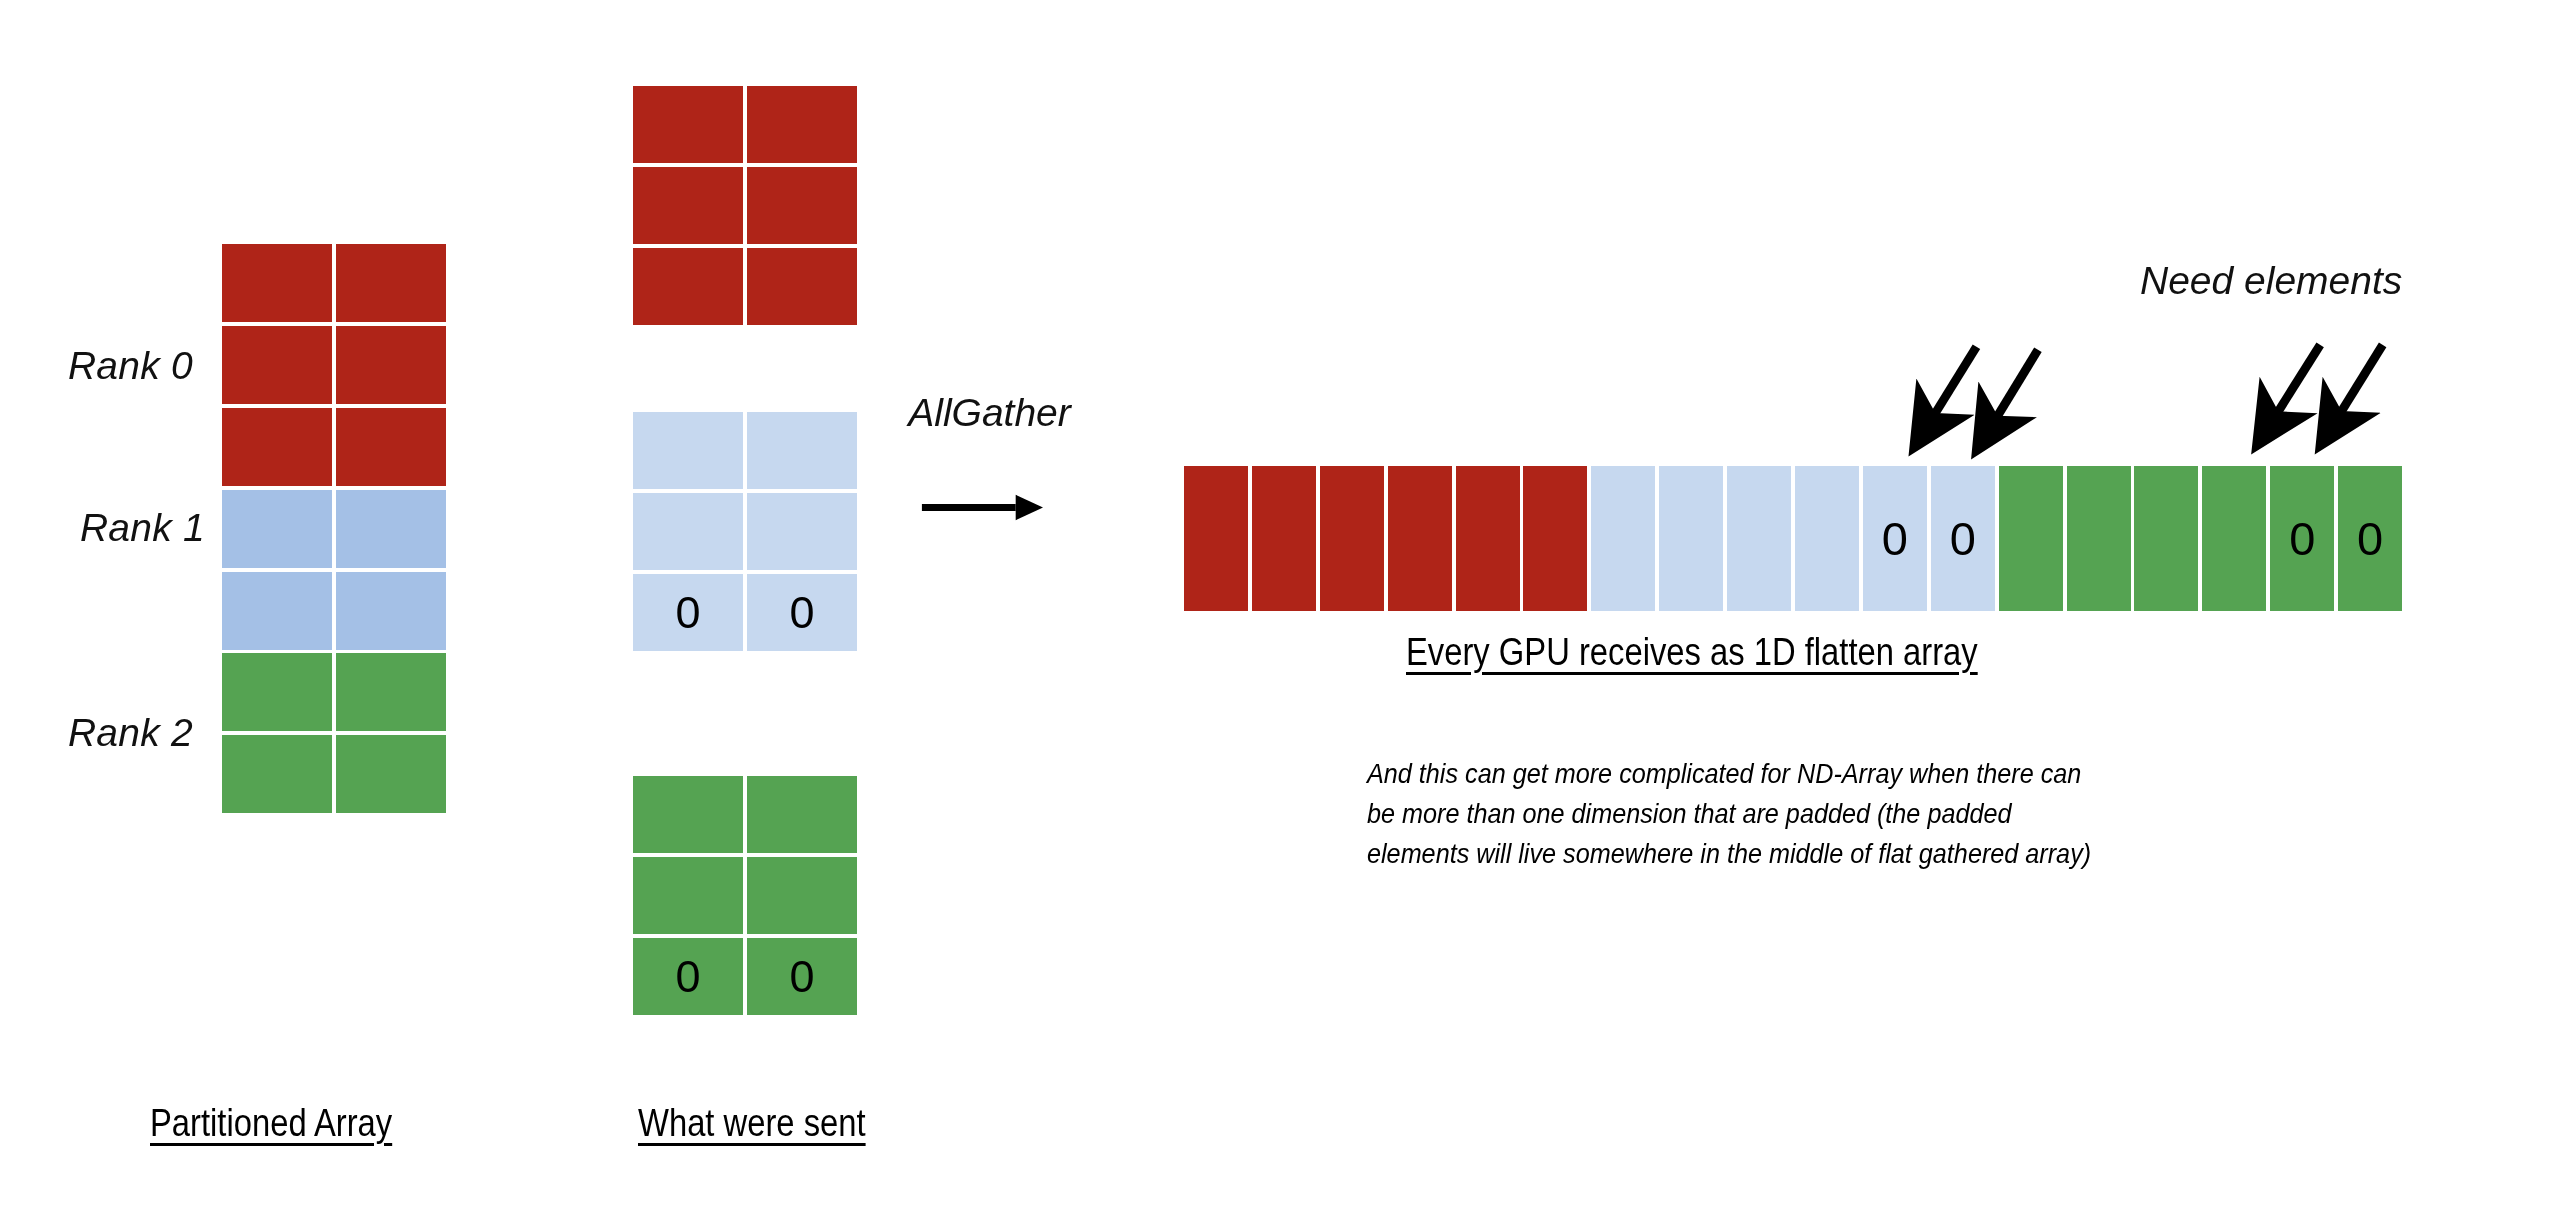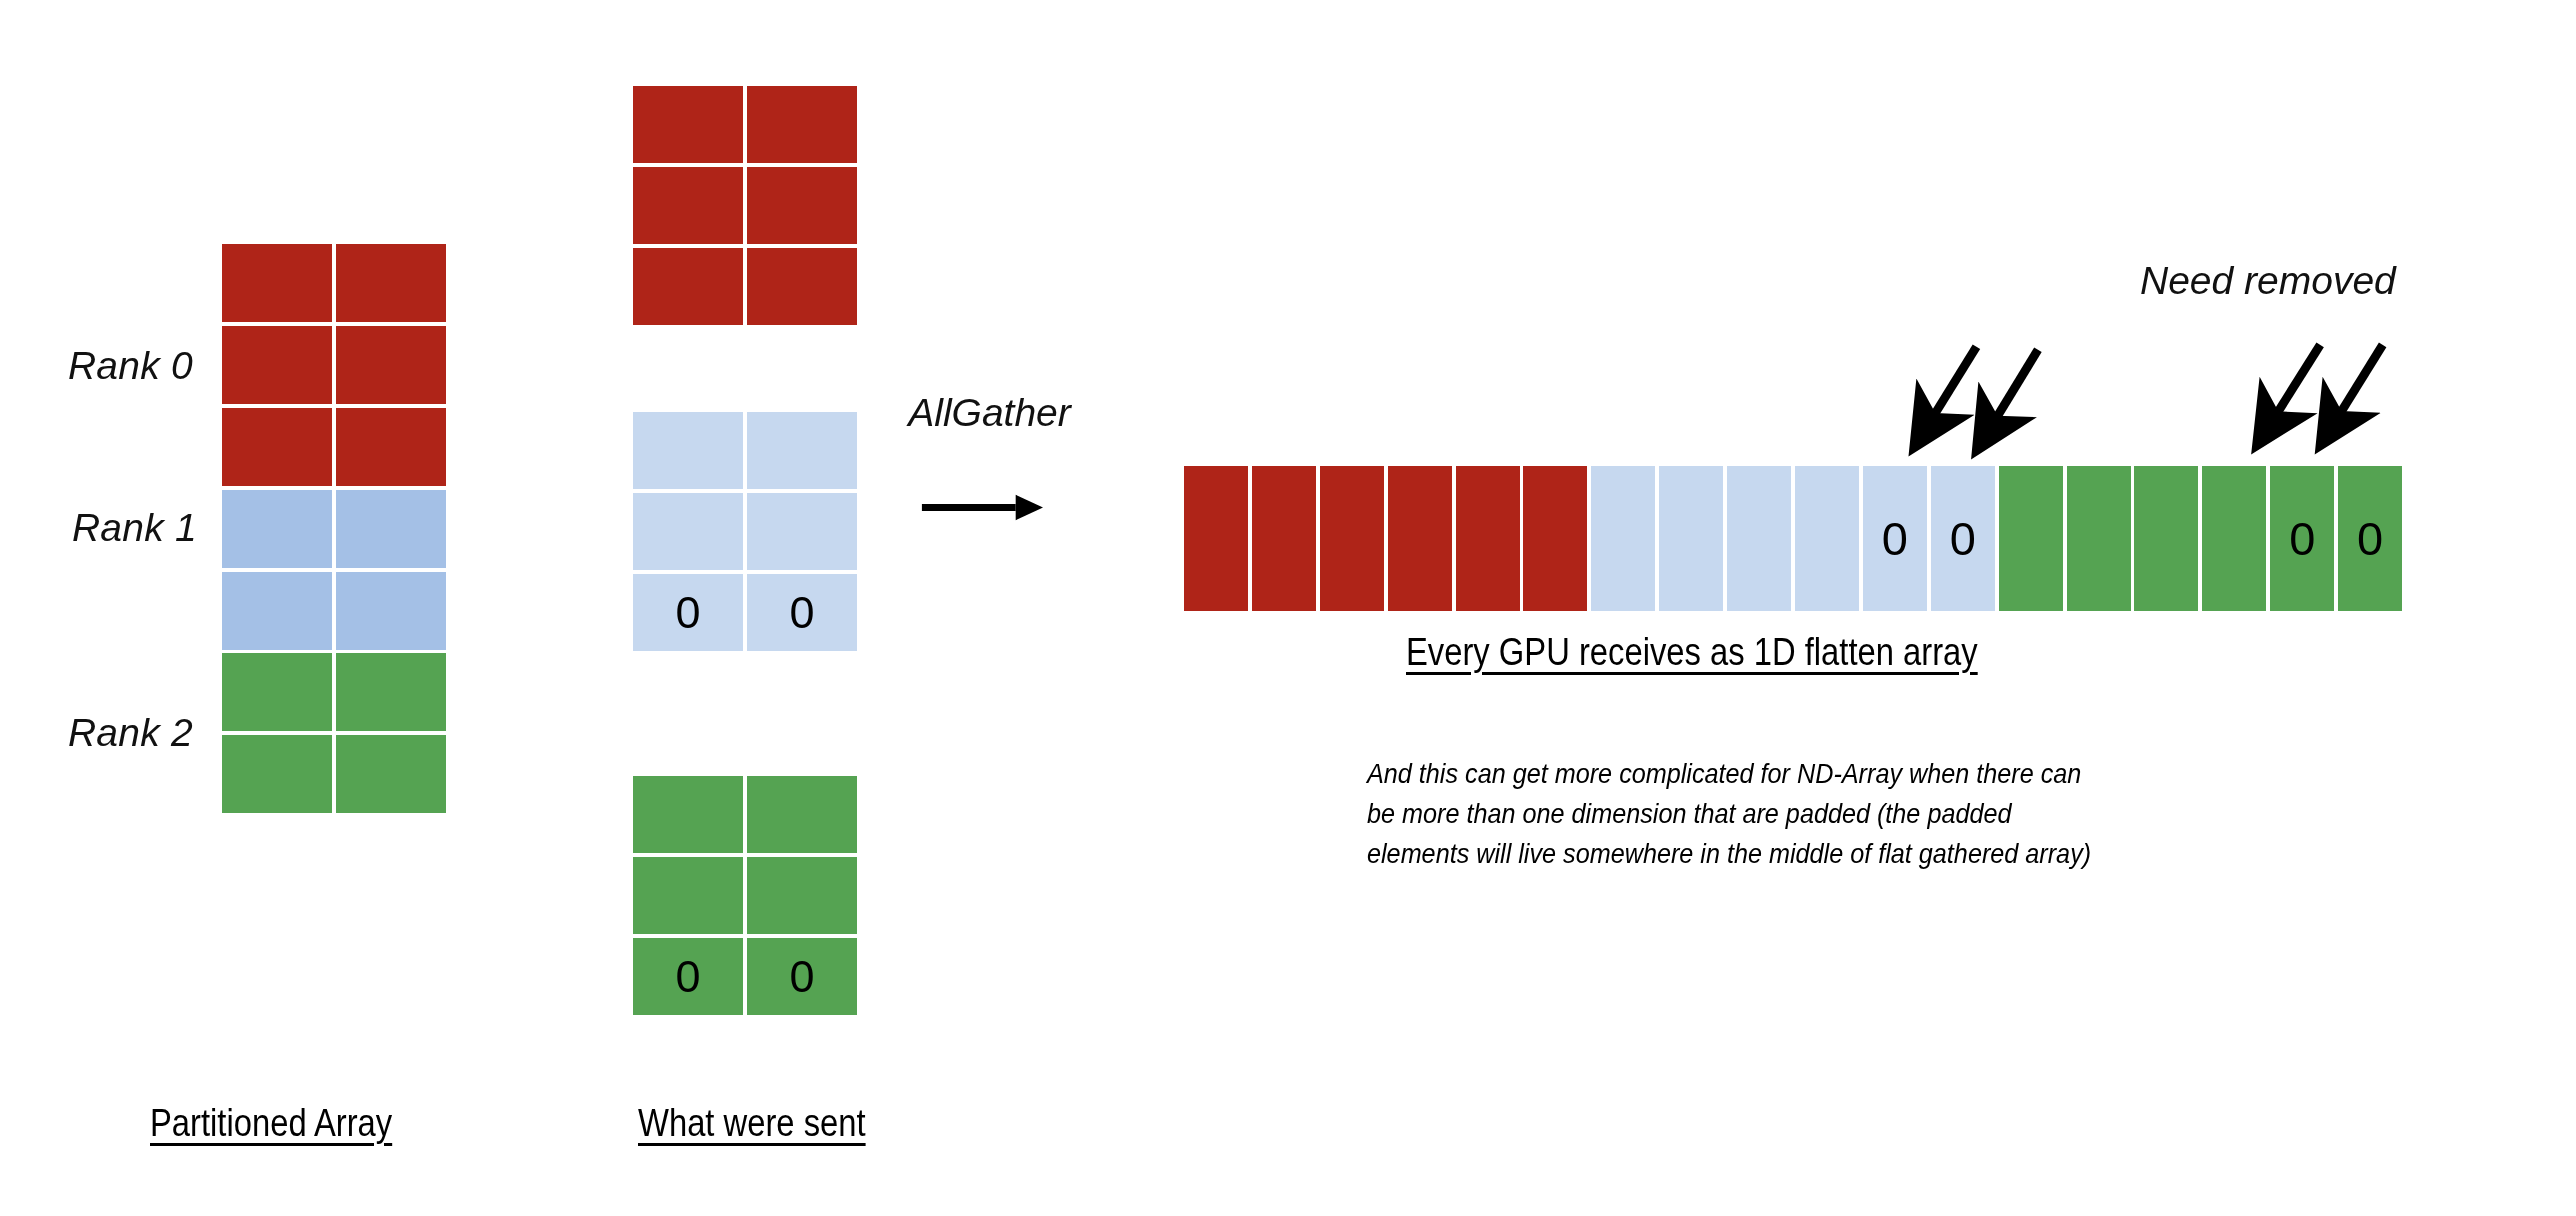--- a/index.html
+++ b/index.html
@@ -50,21 +50,21 @@
   svg.arrow{position:absolute;overflow:visible;}
 </style>
 </head>
 <body>
 
 <div class="stage">
 
   <div class="abs" style="left:0;top:0;width:508px;height:1116px;">
 
     <div class="rank-label" style="left:68px;top:344px;">Rank 0</div>
-    <div class="rank-label" style="left:72px;top:506px;">Rank 1</div>
+    <div class="rank-label" style="left:80px;top:506px;">Rank 1</div>
     <div class="rank-label" style="left:68px;top:711px;">Rank 2</div>
 
     <div class="grid" id="left-grid" style="left:222px;top:244px;grid-template-columns:110px 110px;grid-auto-rows:78px;">
         <div class="cell" style="background: rgb(175, 36, 24);"></div>
         <div class="cell" style="background: rgb(175, 36, 24);"></div>
         <div class="cell" style="background: rgb(175, 36, 24);"></div>
         <div class="cell" style="background: rgb(175, 36, 24);"></div>
         <div class="cell" style="background: rgb(175, 36, 24);"></div>
         <div class="cell" style="background: rgb(175, 36, 24);"></div>
         <div class="cell" style="background: rgb(164, 192, 230);"></div>
@@ -115,21 +115,21 @@
   <div class="abs" style="left:918px;top:0;width:244px;height:1197px;">
     <div class="italic-label" style="left:-9.8px;top:391px;">AllGather</div>
     <svg class="arrow" style="left:0px;top:478px;" width="127" height="59" viewBox="0 0 130 60">
       <line x1="4" y1="30" x2="100" y2="30" stroke="#000" stroke-width="7"></line>
       <polygon points="100,17 128,30 100,43" fill="#000"></polygon>
     </svg>
   </div>
 
   <div class="abs" style="left:0;top:0;width:2576px;height:1217px;">
 
-    <div class="italic-label" style="left:2140px;top:259px;">Need removed</div>
+    <div class="italic-label" style="left:2140px;top:259px;">Need elements</div>
 
     <svg class="arrow" style="left:0;top:0;" width="2576" height="1217" viewBox="0 0 2638 1246">
       <defs>
         <marker id="ah" markerWidth="9" markerHeight="9" refX="6.4" refY="4.5" orient="auto" markerUnits="strokeWidth">
           <path d="M0,0.6 L8,4.5 L0,8.4 L2.2,4.5 z" fill="#000"></path>
         </marker>
       </defs>
       <g id="pointer-arrows" stroke="#000" stroke-width="9" fill="none">
           <line x1="2024" y1="355" x2="1962" y2="455" marker-end="url(#ah)"></line>
           <line x1="2087" y1="358" x2="2026" y2="458" marker-end="url(#ah)"></line>

